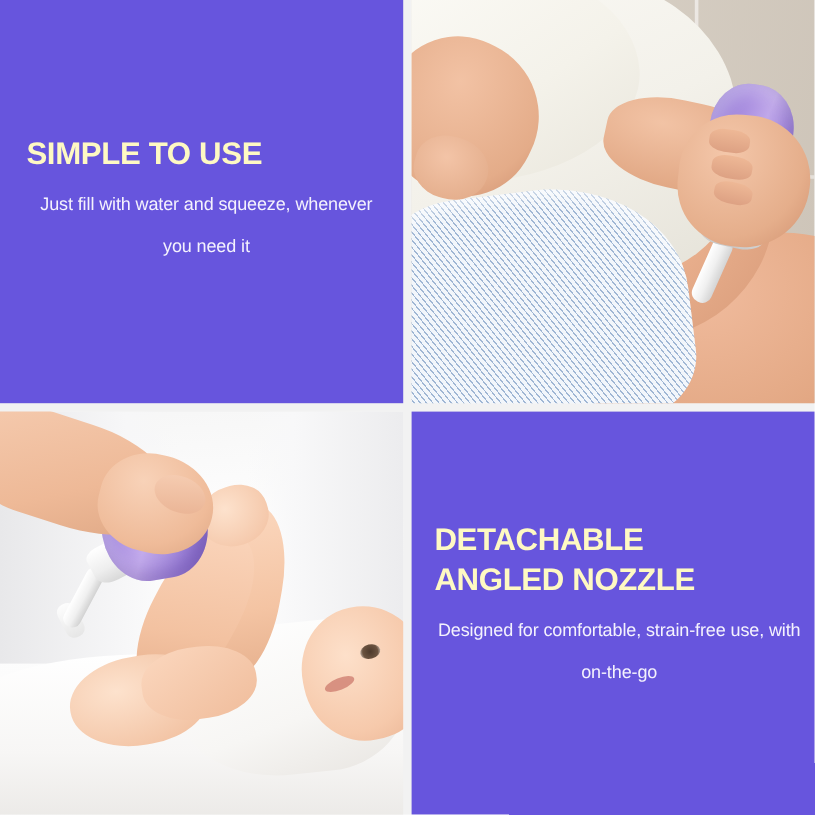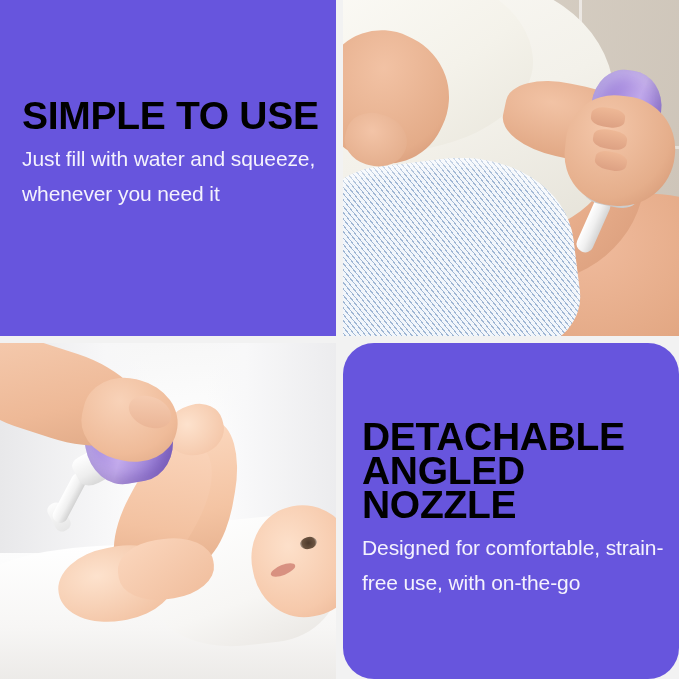--- a/index.html
+++ b/index.html
@@ -30,42 +30,43 @@
   .q-br { left: 343px; top: 343px; }
 
   .purple-panel {
     background: #6755dd;
     box-sizing: border-box;
     display: flex;
     flex-direction: column;
     justify-content: flex-start;
   }
   .q-tl.purple-panel { padding: 99px 0 0 22px; }
-  .q-br.purple-panel { padding: 77px 0 0 19px; border-radius: 31px; }
+  .q-br.purple-panel { padding: 77px 0 0 19px; }
 
   .panel-heading {
-    color: #000000;
+    color: #fef9c3;
     font-family: "Liberation Sans", sans-serif;
     font-weight: bold;
-    font-size: 39px;
+    font-size: 26px;
     line-height: 34px;
     letter-spacing: -0.3px;
-    margin: 0 0 8px 0;
+    margin: 12px 0 8px 0;
     white-space: pre-line;
   }
   .panel-body {
     color: #f4f2fd;
     font-family: "Liberation Sans", sans-serif;
     font-weight: normal;
-    font-size: 21px;
+    font-size: 15px;
     line-height: 35px;
     letter-spacing: -0.1px;
     margin: 0;
     max-width: 300px;
     white-space: pre-line;
+    text-align: center;
   }
   .q-br .panel-body { max-width: 308px; }
 
   
   .photo { position: relative; width: 100%; height: 100%; }
 
   .tr-wall {
     position: absolute; inset: 0;
     background:
       linear-gradient(100deg, #cfc6ba 0%, #d7cfc4 40%, #cdc4b8 100%);

